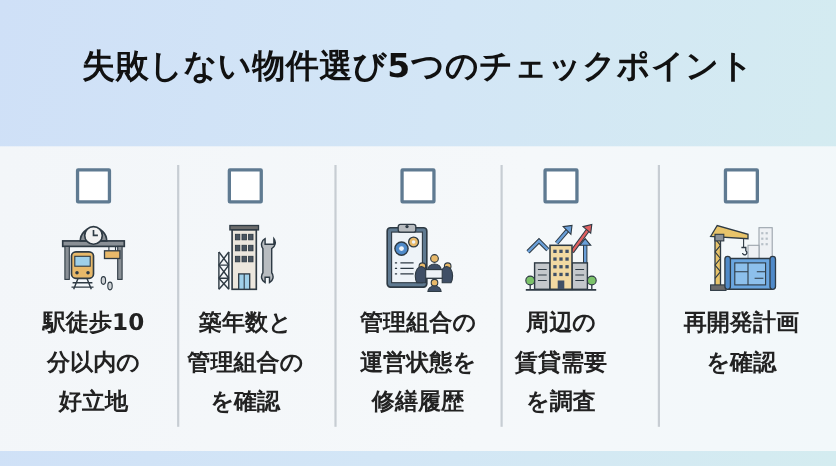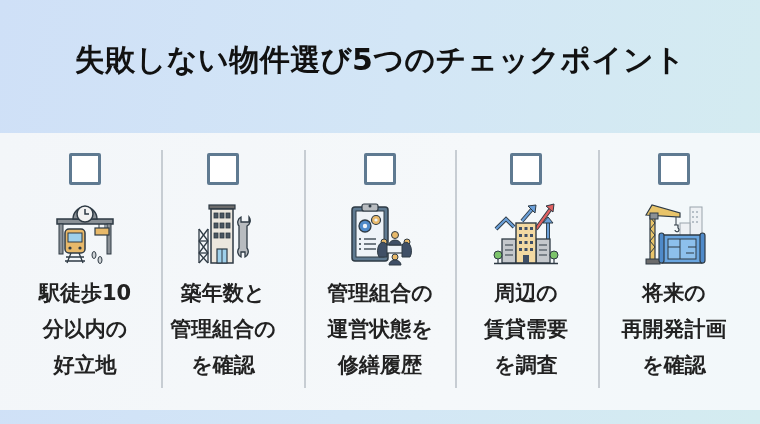--- a/index.html
+++ b/index.html
@@ -162,21 +162,21 @@
       <path d="M43 66 a6 5 0 0 1 12 0 z" fill="#3f4f66" stroke="#2e3a44" stroke-width="1"></path>
     </svg>
     <div class="label">
       <div>管理組合の</div>
       <div>運営状態を</div>
       <div>修繕履歴</div>
     </div>
   </div>
   <div class="divider" style="left:455px;"></div>
 
-  <div class="col" style="left:456px;width:140px;">
+  <div class="col" style="left:440px;width:140px;">
     <div class="checkbox"></div>
     <svg class="icon" viewBox="0 0 68 68">
       <path d="M4 30 L14 20 L22 28" stroke="#2e3a44" stroke-width="4" fill="none"></path>
       <path d="M4 30 L14 20 L22 28" stroke="#6a9fd8" stroke-width="2.2" fill="none"></path>
       <path d="M30 22 L42 8" stroke="#2e3a44" stroke-width="4"></path>
       <path d="M30 22 L42 8" stroke="#6a9fd8" stroke-width="2.2"></path>
       <path d="M36 7 L44 6 L43 14 Z" fill="#6a9fd8" stroke="#2e3a44" stroke-width="1"></path>
       <path d="M44 30 L60 8" stroke="#2e3a44" stroke-width="4"></path>
       <path d="M44 30 L60 8" stroke="#e06060" stroke-width="2.2"></path>
       <path d="M54 7 L62 5 L61 13 Z" fill="#e06060" stroke="#2e3a44" stroke-width="1"></path>
@@ -245,19 +245,18 @@
       <line x1="36" y1="18" x2="36" y2="26" stroke="#2e3a44" stroke-width="1"></line>
       <path d="M34 26 h4 v3 a2 2 0 1 1 -3 2" stroke="#2e3a44" stroke-width="1.2" fill="none"></path>
       <rect x="6" y="60" width="14" height="5" fill="#6b6b6b" stroke="#2e3a44" stroke-width="1"></rect>
       <path d="M22 36 h40 v28 h-40 z" fill="#6aa6e0" stroke="#2e3a44" stroke-width="1.4"></path>
       <rect x="19" y="34" width="5" height="30" rx="2.5" fill="#4f8ac9" stroke="#2e3a44" stroke-width="1.2"></rect>
       <rect x="60" y="34" width="5" height="30" rx="2.5" fill="#4f8ac9" stroke="#2e3a44" stroke-width="1.2"></rect>
       <rect x="28" y="40" width="28" height="20" fill="#8dc0ec" stroke="#2e3a44" stroke-width="1"></rect>
       <path d="M40 40 v8 h-12 M40 48 v12 M48 48 h8 M46 54 h8" stroke="#2e3a44" stroke-width="1" fill="none"></path>
     </svg>
     <div class="label">
-      <div>将来の</div>
       <div>再開発計画</div>
       <div>を確認</div>
     </div>
   </div>
 
 </div>
 
 </body></html>

